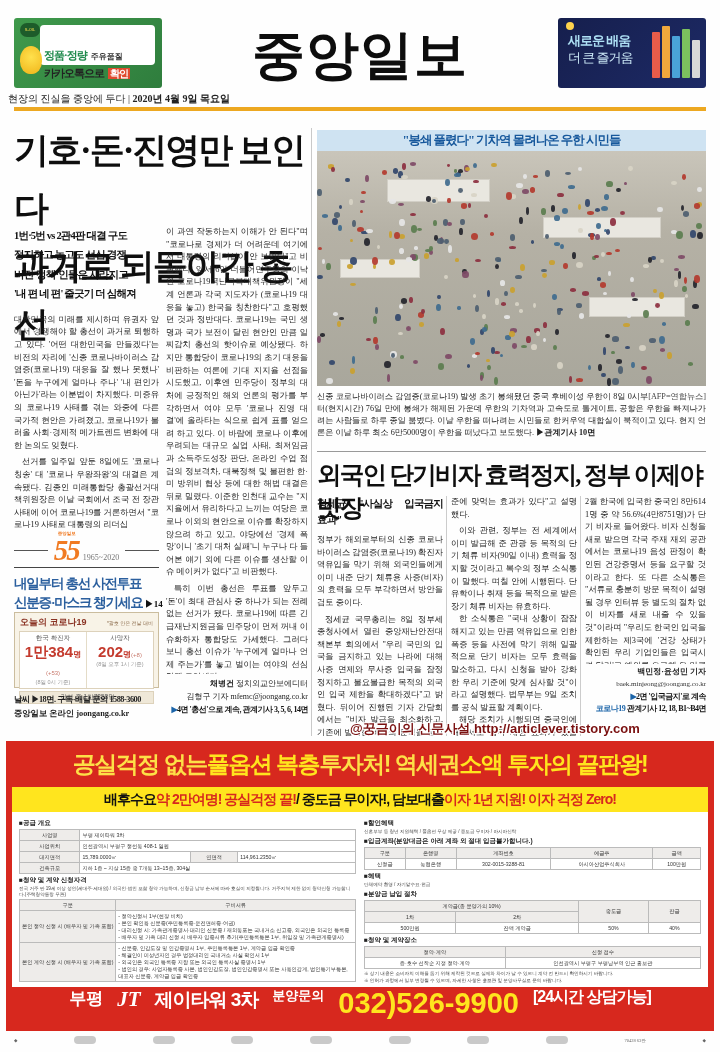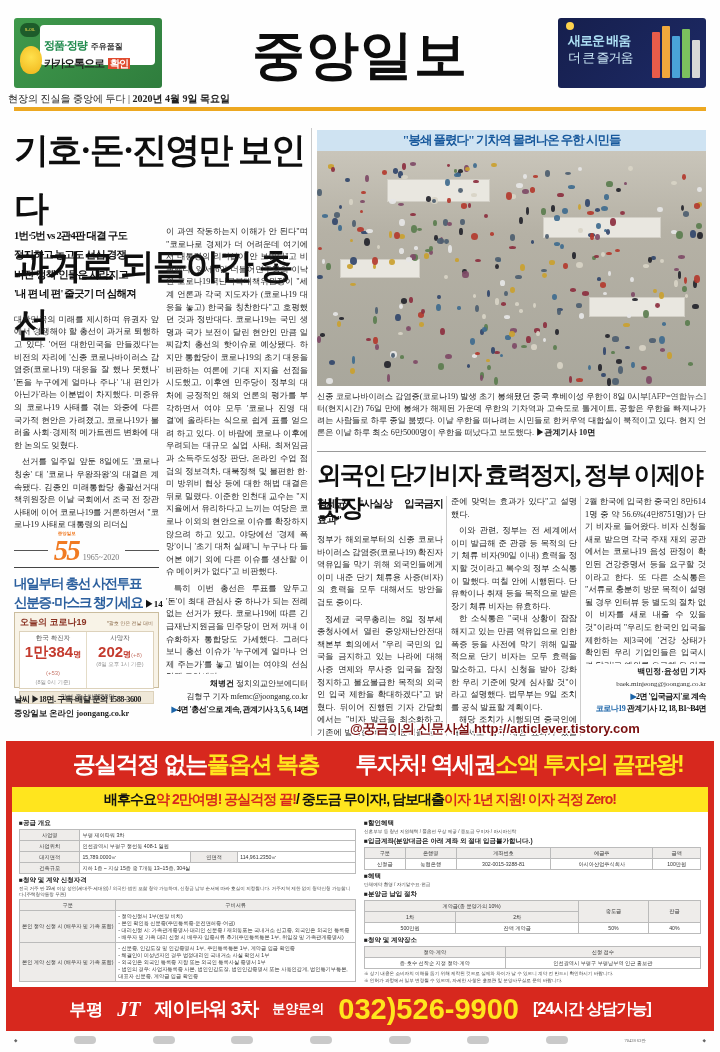--- a/index.html
+++ b/index.html
@@ -1,21 +1,21 @@
 <!DOCTYPE html>
 <html><head>
 <meta charset="utf-8">
 <style>
   html,body{margin:0;padding:0;background:#ececec;font-family:"Liberation Sans",sans-serif;}
   .page{position:relative;width:720px;height:1052px;margin:0 auto;background:#fefefe;overflow:hidden;
         font-family:"Liberation Serif",serif;color:#1a1a1a;}
   .abs{position:absolute;}
   
   .adL{left:14px;top:18px;width:148px;height:70px;background:linear-gradient(135deg,#3f9a4c,#2f7d3d);border-radius:3px;overflow:hidden;}
-  .adL .bubble{position:absolute;left:26px;top:7px;width:115px;height:40px;background:#fff;border-radius:4px;padding:10px 4px;box-sizing:border-box;}
+  .adL .bubble{position:absolute;left:26px;top:7px;width:115px;height:40px;background:#fff;border-radius:4px;padding:20px 4px;box-sizing:border-box;}
   .adL .b1a{font-weight:bold;font-size:11px;color:#1f8a4c;letter-spacing:-1px;}
   .adL .b1b{font-size:8px;color:#333;font-weight:bold;}
   .adL .b2a{font-size:11px;color:#222;font-weight:bold;letter-spacing:-1px;}
   .adL .b2b{font-size:10px;color:#fff;background:#e04b2f;font-weight:bold;padding:0 2px;letter-spacing:-1px;}
   .adL .mascot{position:absolute;left:6px;top:28px;width:22px;height:28px;background:radial-gradient(circle at 50% 40%,#ffe14d,#f0b419);border-radius:50% 50% 45% 45%;}
   .adL .badge{position:absolute;left:6px;top:5px;width:20px;height:14px;background:#1d5c2a;border-radius:7px;color:#ffe14d;font-size:4px;text-align:center;line-height:14px;font-family:"Liberation Sans",sans-serif;}
   .logo{left:210px;top:20px;width:300px;text-align:center;font-size:53px;font-weight:900;letter-spacing:1px;color:#0d0d0d;}
   .adR{left:558px;top:18px;width:148px;height:70px;background:linear-gradient(135deg,#161f4d,#1d2a66);border-radius:3px;overflow:hidden;}
   .adR .l1{position:absolute;left:10px;top:14px;font-size:13px;font-weight:bold;color:#aee0f5;letter-spacing:-1px;}
   .adR .l2{position:absolute;left:10px;top:31px;font-size:13px;font-weight:normal;color:#cdeaf8;letter-spacing:-1px;}
@@ -81,32 +81,32 @@
   .subhead{font-size:10.5px;font-weight:bold;color:#111;letter-spacing:-0.8px;margin-bottom:6px;word-break:keep-all;}
   .a2by{left:585px;top:666px;width:121px;text-align:right;font-size:8px;line-height:1.55;color:#222;}
   .a2by .em{font-size:7px;color:#333;}
   .rel .tag{color:#1b64a8;font-weight:bold;}
   .watermark{left:350px;top:720px;width:356px;text-align:left;font-family:"Liberation Sans",sans-serif;
     font-size:13px;font-weight:bold;color:#7a1010;
     text-shadow:-1px -1px 0 #fff,1px -1px 0 #fff,-1px 1px 0 #fff,1px 1px 0 #fff;}
   
   .bigad{left:6px;top:741px;width:708px;height:290px;background:#d7281e;box-sizing:border-box;font-family:"Liberation Sans",sans-serif;}
   .b1{height:46px;display:flex;align-items:center;justify-content:center;font-size:23px;font-weight:900;letter-spacing:-1.5px;white-space:nowrap;}
-  .b1 .w{color:#ffffff;margin-left:36px;} .b1 .y{color:#ffe51e;}
+  .b1 .w{color:#fde047;} .b1 .y{color:#ffe51e;}
   .b2{margin:0 6px;height:25px;background:#ffe51e;display:flex;align-items:center;justify-content:center;font-size:14px;font-weight:900;letter-spacing:-1px;white-space:nowrap;}
   .b2 .k{color:#111;} .b2 .r{color:#d7281e;}
   .adbody{margin:0 6px;background:#fff;height:175px;display:flex;gap:8px;padding:5px 7px;box-sizing:border-box;overflow:hidden;}
   .adcol{flex:1;min-width:0;}
   .sec{font-size:6.5px;font-weight:bold;color:#222;margin:2px 0 1px;}
   .fine{font-size:4.6px;color:#444;line-height:1.35;}
   table.adt{width:100%;border-collapse:collapse;font-size:5.2px;color:#333;}
   table.adt th,table.adt td{border:0.5px solid #bbb;padding:1.5px 2px;text-align:left;font-weight:normal;}
   table.adt th{background:#eeecea;text-align:center;white-space:nowrap;}
   table.adt td.c{text-align:center;}
-  .b3{margin-top:0;height:44px;display:flex;align-items:center;justify-content:center;gap:14px;white-space:nowrap;}
+  .b3{margin-top:0;height:44px;display:flex;justify-content:center;gap:14px;white-space:nowrap;}
   .b3 .area{color:#fff;font-size:17px;font-weight:900;}
   .b3 .jt{color:#fff;font-size:21px;font-weight:900;font-style:italic;font-family:"Liberation Serif",serif;}
   .b3 .nm{color:#fff;font-size:19px;font-weight:900;letter-spacing:-1px;}
   .b3 .ask{color:#fff;font-size:13px;font-weight:bold;}
   .b3 .ph{color:#ffe51e;font-size:29px;font-weight:900;letter-spacing:0;}
   .b3 .hrs{color:#fff;font-size:16px;font-weight:900;letter-spacing:-1px;}
   
   .foot{left:14px;top:1036px;width:692px;display:flex;align-items:center;justify-content:space-between;}
   .foot .pill{width:22px;height:8px;background:#c9c9c9;border-radius:4px;}
   .foot .tiny{font-size:4.5px;color:#666;}
@@ -533,21 +533,21 @@
     <span class="lnk">▶관계기사 10면</span>
   </div>
   <div class="abs rule2"></div>
 
   <div class="abs h2t">외국인 단기비자 효력정지, 정부 이제야 빗장</div>
   <div class="abs vl2" style="left:446px"></div>
   <div class="abs vl2" style="left:580px"></div>
 
   <div class="abs a2c1 colbody" style="top:496px;height:240px;overflow:hidden">
     <div class="subhead">정세균 "사실상 입국금지 효과"</div>
-    <p>정부가 해외로부터의 신종 코로나바이러스 감염증(코로나19) 확진자 역유입을 막기 위해 외국인들에게 이미 내준 단기 체류용 사증(비자)의 효력을 모두 대해서도 방안을 검토 중이다.</p>
+    <p>정부가 해외로부터의 신종 코로나바이러스 감염증(코로나19) 확진자 역유입을 막기 위해 외국인들에게 이미 내준 단기 체류용 사증(비자)의 효력을 모두 부각하면서 방안을 검토 중이다.</p>
     <p class="ind">정세균 국무총리는 8일 정부세종청사에서 열린 중앙재난안전대책본부 회의에서 "우리 국민의 입국을 금지하고 있는 나라에 대해 사증 면제와 무사증 입국을 잠정 정지하고 불요불급한 목적의 외국인 입국 제한을 확대하겠다"고 밝혔다. 뒤이어 진행된 기자 간담회에서는 "비자 발급을 최소화하고, 기존에 발급한 비자의 효력을 정지시키고, 비자 면제 협정도 잠정 중단하면 거의 입국 금지 수</p>
   </div>
   <div class="abs a2c2 colbody" style="top:496px;height:240px;overflow:hidden">
     <p>준에 맞먹는 효과가 있다"고 설명했다.</p>
     <p class="ind">이와 관련, 정부는 전 세계에서 이미 발급해 준 관광 등 목적의 단기 체류 비자(90일 이내) 효력을 정지할 것이라고 복수의 정부 소식통이 말했다. 며칠 안에 시행된다. 단 유학이나 취재 등을 목적으로 받은 장기 체류 비자는 유효하다.</p>
     <p class="ind">한 소식통은 "국내 상황이 잠잠해지고 있는 만큼 역유입으로 인한 폭증 등을 사전에 막기 위해 일괄적으로 단기 비자는 모두 효력을 말소하고, 다시 신청을 받아 강화한 우리 기준에 맞게 심사할 것"이라고 설명했다. 법무부는 9일 조치를 공식 발표할 계획이다.</p>
     <p class="ind">해당 조치가 시행되면 중국인에 대해서도 입국 제한 효과가 있을 것으로 전망된다. 법무부 통계월보에 따르면 지난</p>
   </div>
   <div class="abs a2c3 colbody" style="top:496px;height:168px;overflow:hidden">
     <p>2월 한국에 입국한 중국인 8만6141명 중 약 56.6%(4만8751명)가 단기 비자로 들어왔다. 비자 신청을 새로 받으면 각국 주재 재외 공관에서는 코로나19 음성 판정이 확인된 건강증명서 등을 요구할 것이라고 한다. 또 다른 소식통은 "서류로 충분히 방문 목적이 설명될 경우 인터뷰 등 별도의 절차 없이 비자를 새로 내줄 수 있을 것"이라며 "우리도 한국인 입국을 제한하는 제3국에 '건강 상태가 확인된 우리 기업인들은 입국시켜 달라'고 예외를 요구해 온 만큼 우리 역시 비슷한 예외를 둘 여지가 있다"고 전했다.</p>

